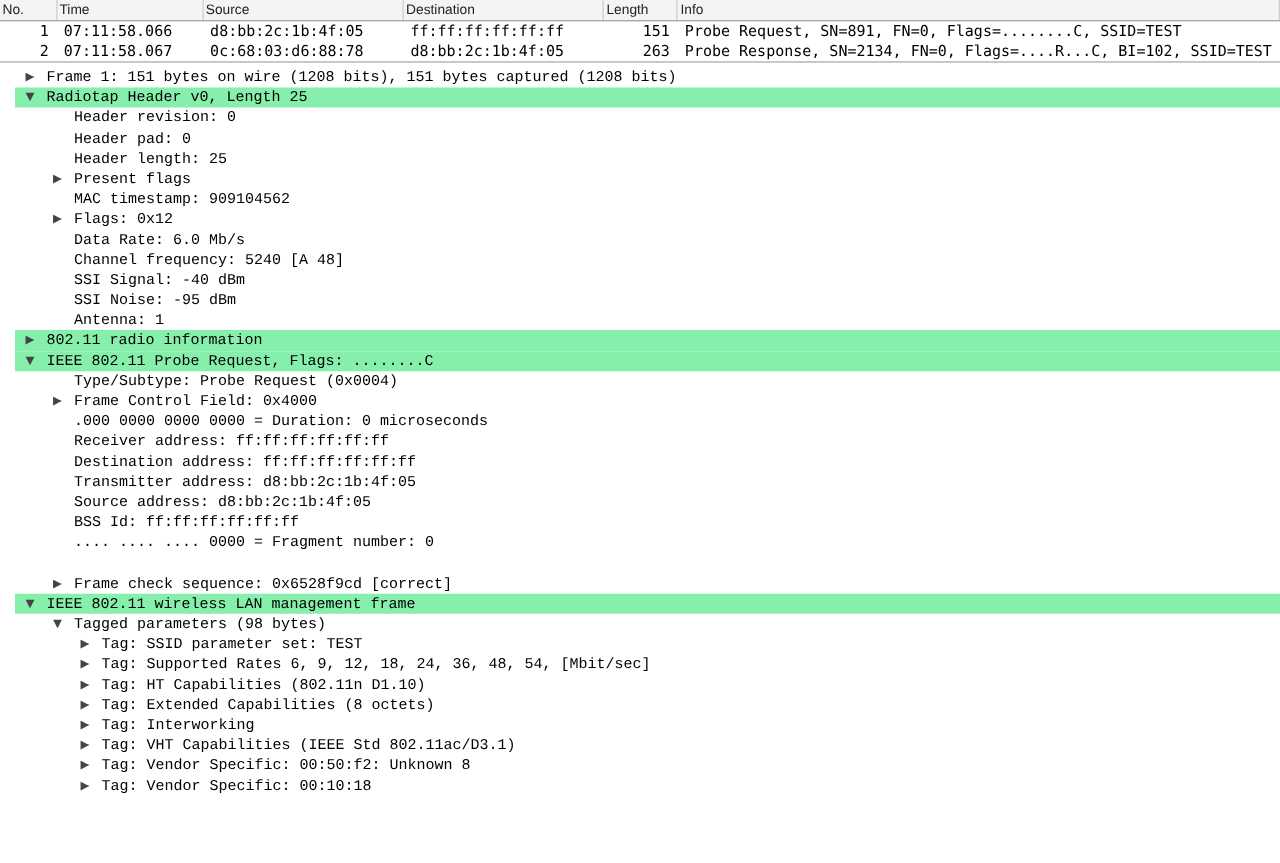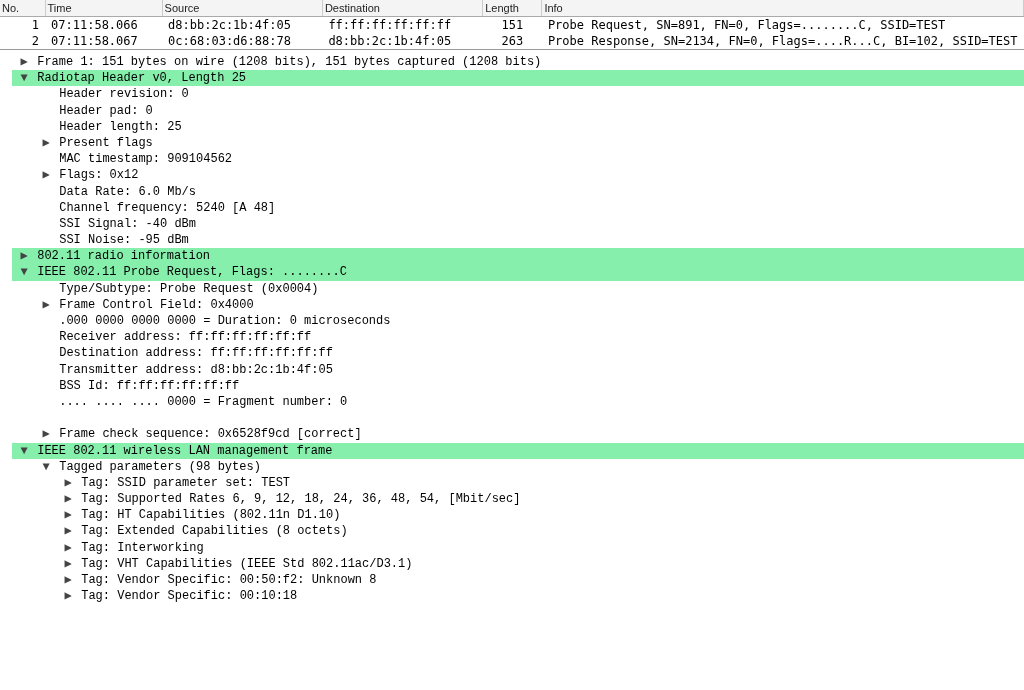--- a/index.html
+++ b/index.html
@@ -36,21 +36,21 @@
     white-space: nowrap;
     font-family: "Menlo", "Consolas", monospace;
     font-size: 12px;
   }
   .packet-list tr.row-even { background: #fff; }
   .packet-list tr.row-odd  { background: #fff; }
   .col-no    { width: 42px; text-align: right; }
   .col-time  { width: 112px; }
   .col-src   { width: 158px; }
   .col-dst   { width: 158px; }
-  .col-len   { width: 55px; text-align: center; }
+  .col-len   { width: 55px; text-align: right; }
   .col-info  { }
   .details {
     padding: 4px 0 0 12px;
     line-height: 1.35;
   }
   .tree-row {
     white-space: pre;
     padding: 0 0 0 2px;
   }
   .tree-row.section {
@@ -109,28 +109,30 @@
     <div class="tree-row"><span class="indent-pad" style="width: 26px;"></span><span class="toggle"> </span><span> Header revision: 0</span></div>
     <div class="tree-row"><span class="indent-pad" style="width: 26px;"></span><span class="toggle"> </span><span> Header pad: 0</span></div>
     <div class="tree-row"><span class="indent-pad" style="width: 26px;"></span><span class="toggle"> </span><span> Header length: 25</span></div>
     <div class="tree-row"><span class="indent-pad" style="width: 26px;"></span><span class="toggle">▶</span><span> Present flags</span></div>
     <div class="tree-row"><span class="indent-pad" style="width: 26px;"></span><span class="toggle"> </span><span> MAC timestamp: 909104562</span></div>
     <div class="tree-row"><span class="indent-pad" style="width: 26px;"></span><span class="toggle">▶</span><span> Flags: 0x12</span></div>
     <div class="tree-row"><span class="indent-pad" style="width: 26px;"></span><span class="toggle"> </span><span> Data Rate: 6.0 Mb/s</span></div>
     <div class="tree-row"><span class="indent-pad" style="width: 26px;"></span><span class="toggle"> </span><span> Channel frequency: 5240 [A 48]</span></div>
     <div class="tree-row"><span class="indent-pad" style="width: 26px;"></span><span class="toggle"> </span><span> SSI Signal: -40 dBm</span></div>
     <div class="tree-row"><span class="indent-pad" style="width: 26px;"></span><span class="toggle"> </span><span> SSI Noise: -95 dBm</span></div>
+    <div class="tree-row"><span class="indent-pad" style="width: 26px;"></span><span class="toggle"> </span><span> Antenna: 1</span></div>
     <div class="tree-row section"><span class="indent-pad" style="width: 4px;"></span><span class="toggle">▶</span><span> 802.11 radio information</span></div>
     <div class="tree-row section"><span class="indent-pad" style="width: 4px;"></span><span class="toggle">▼</span><span> IEEE 802.11 Probe Request, Flags: ........C</span></div>
     <div class="tree-row"><span class="indent-pad" style="width: 26px;"></span><span class="toggle"> </span><span> Type/Subtype: Probe Request (0x0004)</span></div>
     <div class="tree-row"><span class="indent-pad" style="width: 26px;"></span><span class="toggle">▶</span><span> Frame Control Field: 0x4000</span></div>
     <div class="tree-row"><span class="indent-pad" style="width: 26px;"></span><span class="toggle"> </span><span> .000 0000 0000 0000 = Duration: 0 microseconds</span></div>
     <div class="tree-row"><span class="indent-pad" style="width: 26px;"></span><span class="toggle"> </span><span> Receiver address: ff:ff:ff:ff:ff:ff</span></div>
     <div class="tree-row"><span class="indent-pad" style="width: 26px;"></span><span class="toggle"> </span><span> Destination address: ff:ff:ff:ff:ff:ff</span></div>
     <div class="tree-row"><span class="indent-pad" style="width: 26px;"></span><span class="toggle"> </span><span> Transmitter address: d8:bb:2c:1b:4f:05</span></div>
+    <div class="tree-row"><span class="indent-pad" style="width: 26px;"></span><span class="toggle"> </span><span> Source address: d8:bb:2c:1b:4f:05</span></div>
     <div class="tree-row"><span class="indent-pad" style="width: 26px;"></span><span class="toggle"> </span><span> BSS Id: ff:ff:ff:ff:ff:ff</span></div>
     <div class="tree-row"><span class="indent-pad" style="width: 26px;"></span><span class="toggle"> </span><span> .... .... .... 0000 = Fragment number: 0</span></div>
     <div class="tree-row"><span class="indent-pad" style="width: 26px;"></span><span class="toggle"> </span></div>
     <div class="tree-row"><span class="indent-pad" style="width: 26px;"></span><span class="toggle">▶</span><span> Frame check sequence: 0x6528f9cd [correct]</span></div>
     <div class="tree-row section"><span class="indent-pad" style="width: 4px;"></span><span class="toggle">▼</span><span> IEEE 802.11 wireless LAN management frame</span></div>
     <div class="tree-row"><span class="indent-pad" style="width: 26px;"></span><span class="toggle">▼</span><span> Tagged parameters (98 bytes)</span></div>
     <div class="tree-row"><span class="indent-pad" style="width: 48px;"></span><span class="toggle">▶</span><span> Tag: SSID parameter set: TEST</span></div>
     <div class="tree-row"><span class="indent-pad" style="width: 48px;"></span><span class="toggle">▶</span><span> Tag: Supported Rates 6, 9, 12, 18, 24, 36, 48, 54, [Mbit/sec]</span></div>
     <div class="tree-row"><span class="indent-pad" style="width: 48px;"></span><span class="toggle">▶</span><span> Tag: HT Capabilities (802.11n D1.10)</span></div>
     <div class="tree-row"><span class="indent-pad" style="width: 48px;"></span><span class="toggle">▶</span><span> Tag: Extended Capabilities (8 octets)</span></div>

